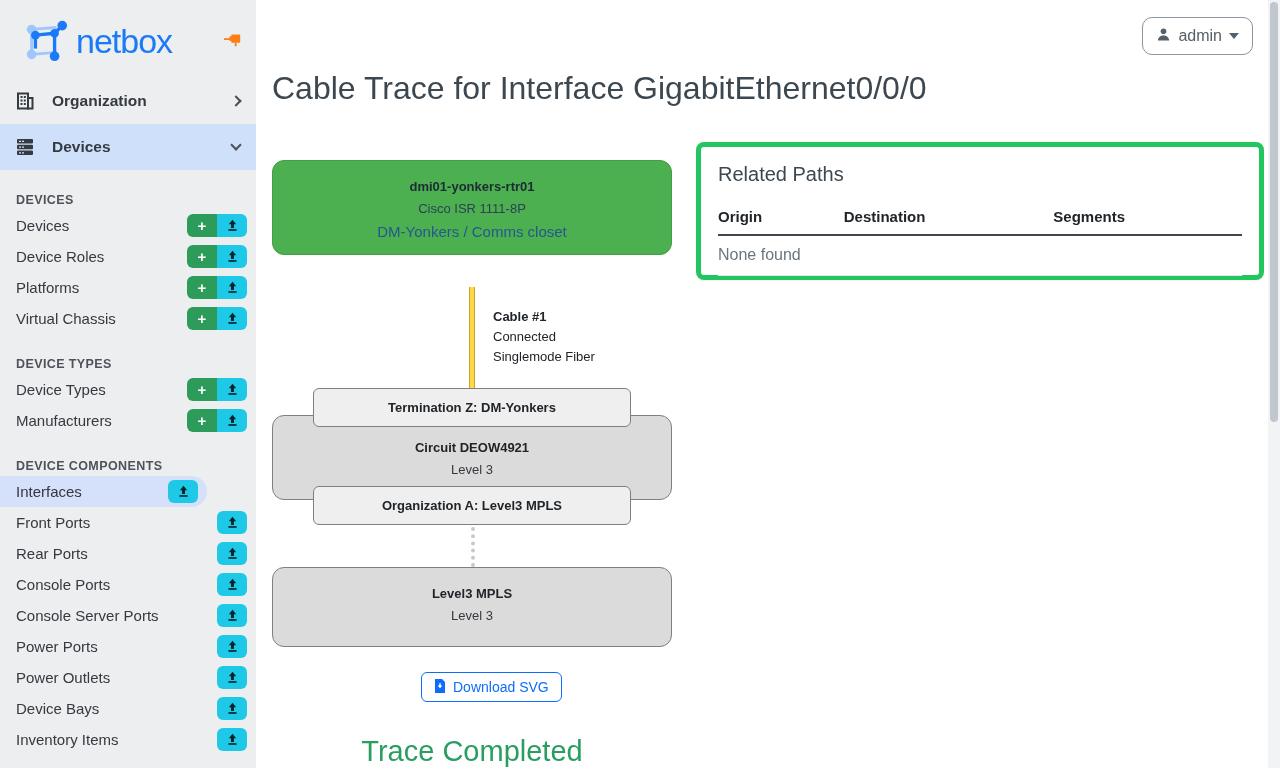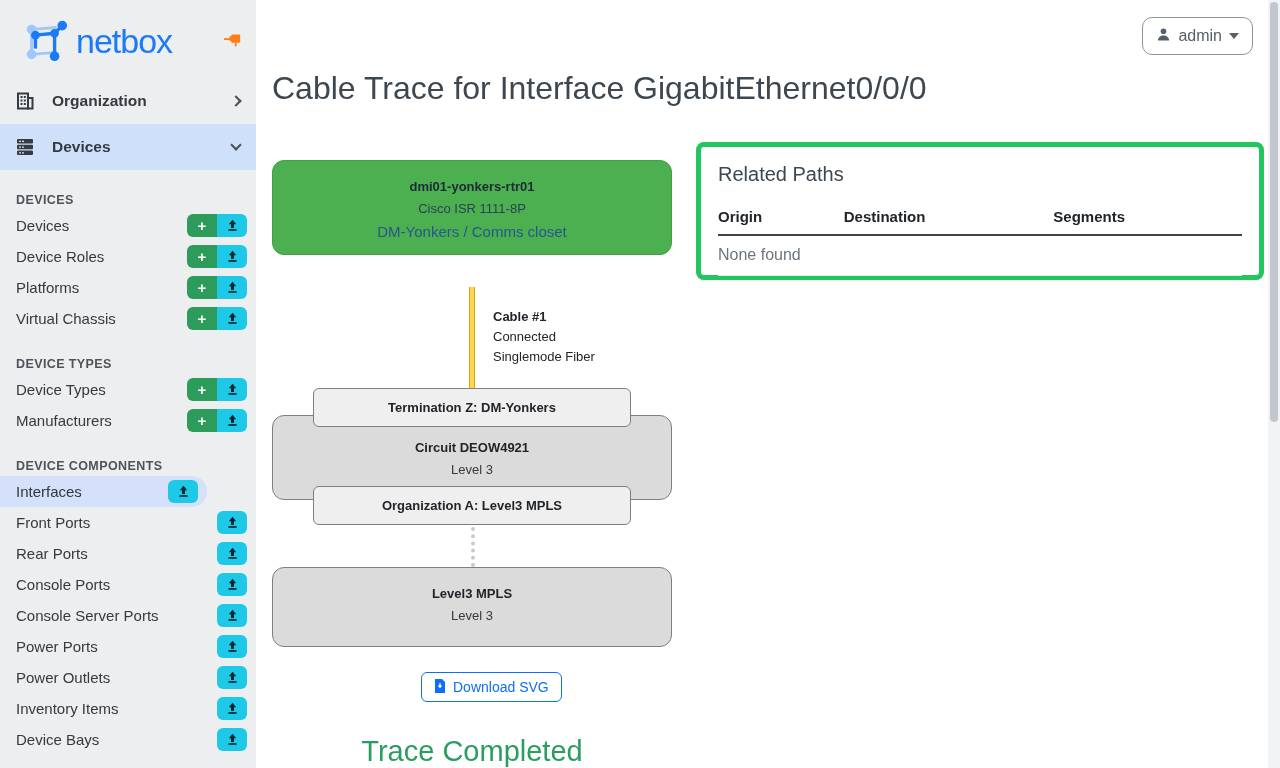--- a/index.html
+++ b/index.html
@@ -300,32 +300,32 @@
     <span class="btns">
         <button class="sbtn imp solo">
           <svg width="13" height="13" viewBox="0 0 16 16">
             <path d="M8 1l4.5 5.5H9.8V11H6.2V6.5H3.5z" fill="#06242b"></path>
             <rect x="3" y="12.5" width="10" height="2" fill="#06242b"></rect>
           </svg>
         </button>
       </span>
   </div>
   <div class="side-item">
+    <span class="lbl">Device Bays</span>
+    <span class="btns">
+        <button class="sbtn imp solo">
+          <svg width="13" height="13" viewBox="0 0 16 16">
+            <path d="M8 1l4.5 5.5H9.8V11H6.2V6.5H3.5z" fill="#06242b"></path>
+            <rect x="3" y="12.5" width="10" height="2" fill="#06242b"></rect>
+          </svg>
+        </button>
+      </span>
+  </div>
+  <div class="side-item">
     <span class="lbl">Inventory Items</span>
-    <span class="btns">
-        <button class="sbtn imp solo">
-          <svg width="13" height="13" viewBox="0 0 16 16">
-            <path d="M8 1l4.5 5.5H9.8V11H6.2V6.5H3.5z" fill="#06242b"></path>
-            <rect x="3" y="12.5" width="10" height="2" fill="#06242b"></rect>
-          </svg>
-        </button>
-      </span>
-  </div>
-  <div class="side-item">
-    <span class="lbl">Device Bays</span>
     <span class="btns">
         <button class="sbtn imp solo">
           <svg width="13" height="13" viewBox="0 0 16 16">
             <path d="M8 1l4.5 5.5H9.8V11H6.2V6.5H3.5z" fill="#06242b"></path>
             <rect x="3" y="12.5" width="10" height="2" fill="#06242b"></rect>
           </svg>
         </button>
       </span>
   </div>
 </div>

